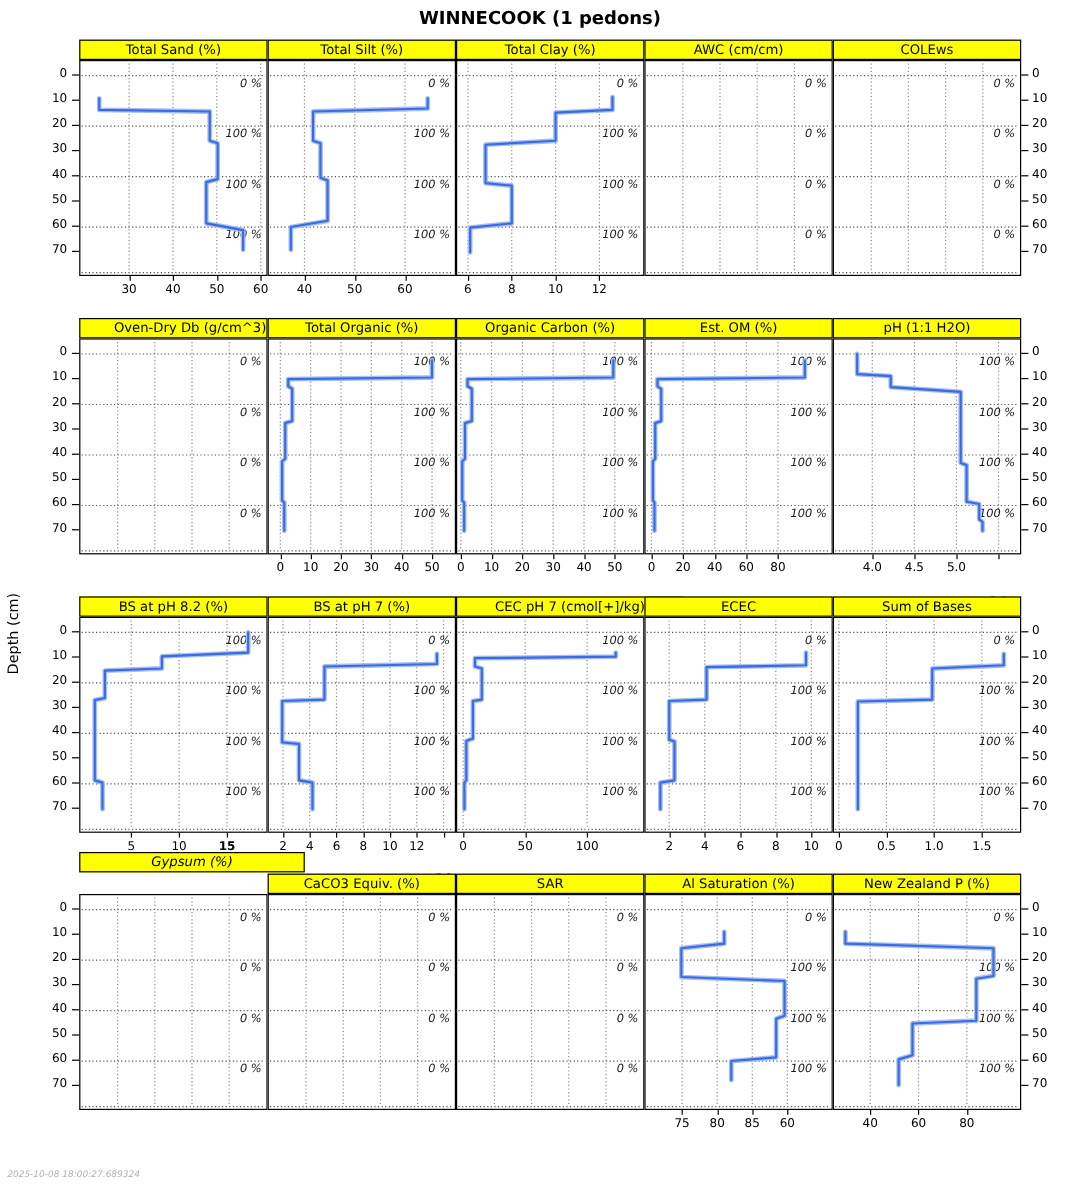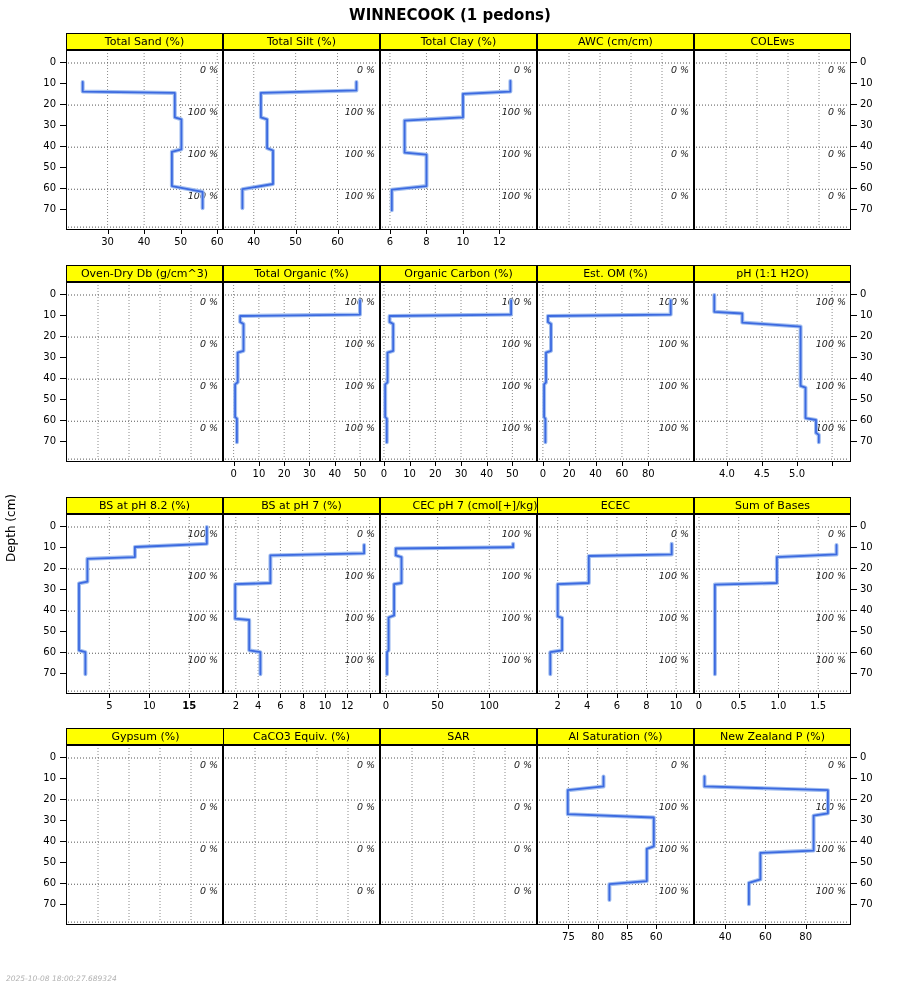--- a/index.html
+++ b/index.html
@@ -161,21 +161,21 @@
     <div class="tickmark" style="left: 851px; top: 125.12px; width: 6px; height: 1px;"></div>
     <div class="depthlabel dl-right" style="left: 860px; top: 119.12px;">30</div>
     <div class="tickmark" style="left: 851px; top: 146.16px; width: 6px; height: 1px;"></div>
     <div class="depthlabel dl-right" style="left: 860px; top: 140.16px;">40</div>
     <div class="tickmark" style="left: 851px; top: 167.2px; width: 6px; height: 1px;"></div>
     <div class="depthlabel dl-right" style="left: 860px; top: 161.2px;">50</div>
     <div class="tickmark" style="left: 851px; top: 188.24px; width: 6px; height: 1px;"></div>
     <div class="depthlabel dl-right" style="left: 860px; top: 182.24px;">60</div>
     <div class="tickmark" style="left: 851px; top: 209.28px; width: 6px; height: 1px;"></div>
     <div class="depthlabel dl-right" style="left: 860px; top: 203.28px;">70</div>
-    <div class="strip" style="left: 66px; top: 265px; width: 157px;"><span>Oven-Dry Db (g/cm^3)</span></div>
+    <div class="strip" style="left: 66px; top: 265px; width: 157px; text-align: right;"><span>Oven-Dry Db (g/cm^3)</span></div>
     <div class="plot" style="left: 66px; top: 282px; width: 157px; height: 180px;"><svg width="155" height="178">
         <line x1="31" y1="2" x2="31" y2="176" stroke="#8a8a8a" stroke-width="1" stroke-dasharray="1,2"></line>
         <line x1="62" y1="2" x2="62" y2="176" stroke="#8a8a8a" stroke-width="1" stroke-dasharray="1,2"></line>
         <line x1="93" y1="2" x2="93" y2="176" stroke="#8a8a8a" stroke-width="1" stroke-dasharray="1,2"></line>
         <line x1="124" y1="2" x2="124" y2="176" stroke="#8a8a8a" stroke-width="1" stroke-dasharray="1,2"></line>
         <line x1="1" y1="12" x2="154" y2="12" stroke="#555" stroke-width="1" stroke-dasharray="1,2"></line>
         <text x="151" y="21.5" text-anchor="end" font-size="9.5" font-style="italic" fill="#1a1a1a">0 %</text>
         <line x1="1" y1="54.08" x2="154" y2="54.08" stroke="#555" stroke-width="1" stroke-dasharray="1,2"></line>
         <text x="151" y="63.58" text-anchor="end" font-size="9.5" font-style="italic" fill="#1a1a1a">0 %</text>
         <line x1="1" y1="96.16" x2="154" y2="96.16" stroke="#555" stroke-width="1" stroke-dasharray="1,2"></line>
@@ -496,21 +496,21 @@
     <div class="tickmark" style="left: 851px; top: 589.12px; width: 6px; height: 1px;"></div>
     <div class="depthlabel dl-right" style="left: 860px; top: 583.12px;">30</div>
     <div class="tickmark" style="left: 851px; top: 610.16px; width: 6px; height: 1px;"></div>
     <div class="depthlabel dl-right" style="left: 860px; top: 604.16px;">40</div>
     <div class="tickmark" style="left: 851px; top: 631.2px; width: 6px; height: 1px;"></div>
     <div class="depthlabel dl-right" style="left: 860px; top: 625.2px;">50</div>
     <div class="tickmark" style="left: 851px; top: 652.24px; width: 6px; height: 1px;"></div>
     <div class="depthlabel dl-right" style="left: 860px; top: 646.24px;">60</div>
     <div class="tickmark" style="left: 851px; top: 673.28px; width: 6px; height: 1px;"></div>
     <div class="depthlabel dl-right" style="left: 860px; top: 667.28px;">70</div>
-    <div class="strip" style="left: 66px; top: 728px; width: 159px;"><span>Gypsum (%)</span></div>
+    <div class="strip" style="left: 66px; top: 710px; width: 188px; font-style: italic;"><span>Gypsum (%)</span></div>
     <div class="plot" style="left: 66px; top: 745px; width: 157px; height: 180px;"><svg width="155" height="178">
         <line x1="31" y1="2" x2="31" y2="176" stroke="#8a8a8a" stroke-width="1" stroke-dasharray="1,2"></line>
         <line x1="62" y1="2" x2="62" y2="176" stroke="#8a8a8a" stroke-width="1" stroke-dasharray="1,2"></line>
         <line x1="93" y1="2" x2="93" y2="176" stroke="#8a8a8a" stroke-width="1" stroke-dasharray="1,2"></line>
         <line x1="124" y1="2" x2="124" y2="176" stroke="#8a8a8a" stroke-width="1" stroke-dasharray="1,2"></line>
         <line x1="1" y1="12" x2="154" y2="12" stroke="#555" stroke-width="1" stroke-dasharray="1,2"></line>
         <text x="151" y="21.5" text-anchor="end" font-size="9.5" font-style="italic" fill="#1a1a1a">0 %</text>
         <line x1="1" y1="54.08" x2="154" y2="54.08" stroke="#555" stroke-width="1" stroke-dasharray="1,2"></line>
         <text x="151" y="63.58" text-anchor="end" font-size="9.5" font-style="italic" fill="#1a1a1a">0 %</text>
         <line x1="1" y1="96.16" x2="154" y2="96.16" stroke="#555" stroke-width="1" stroke-dasharray="1,2"></line>

